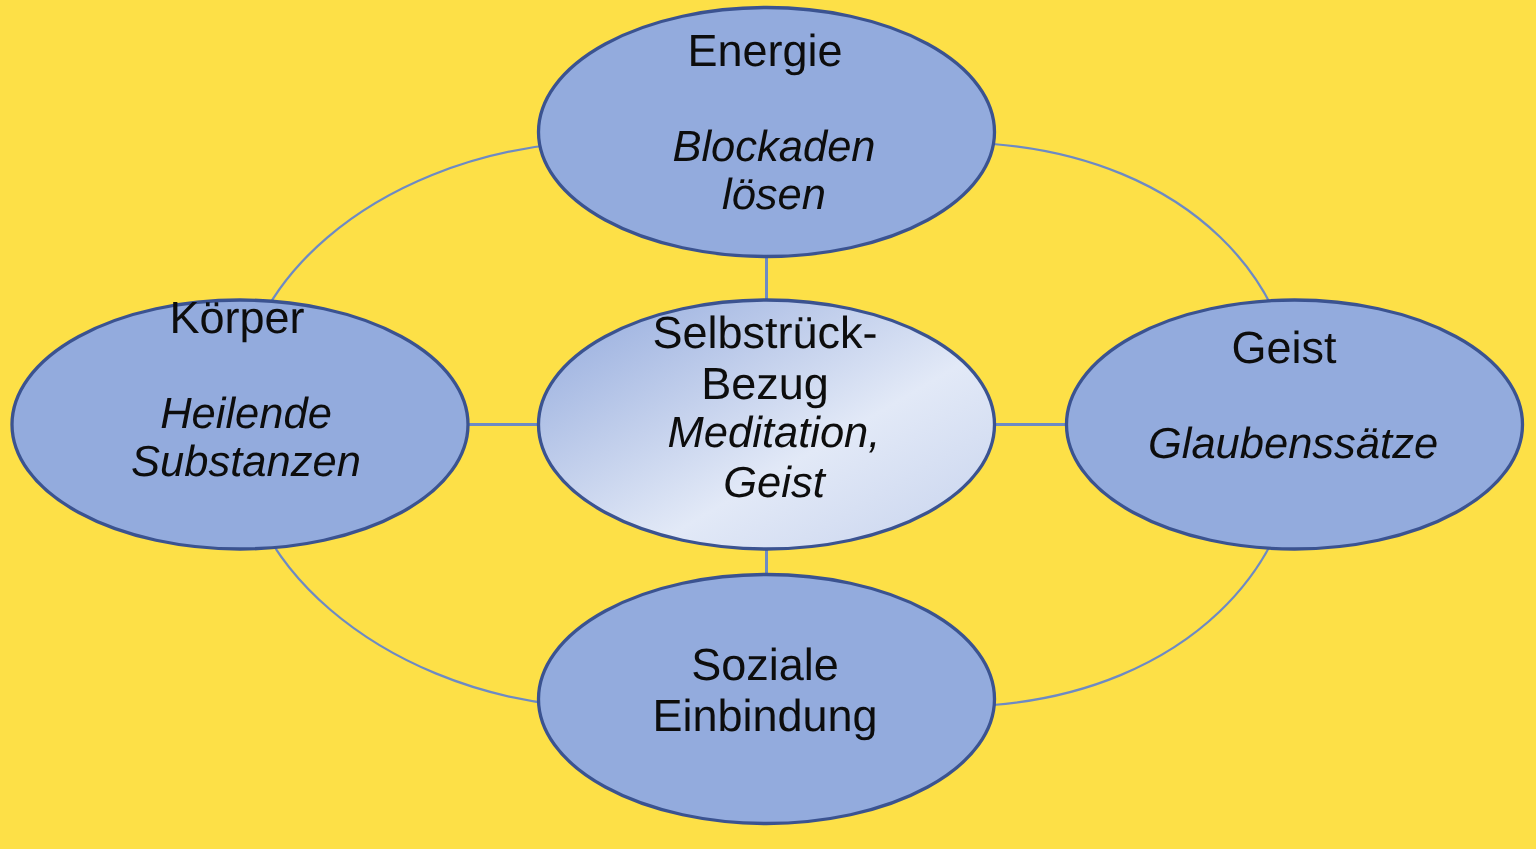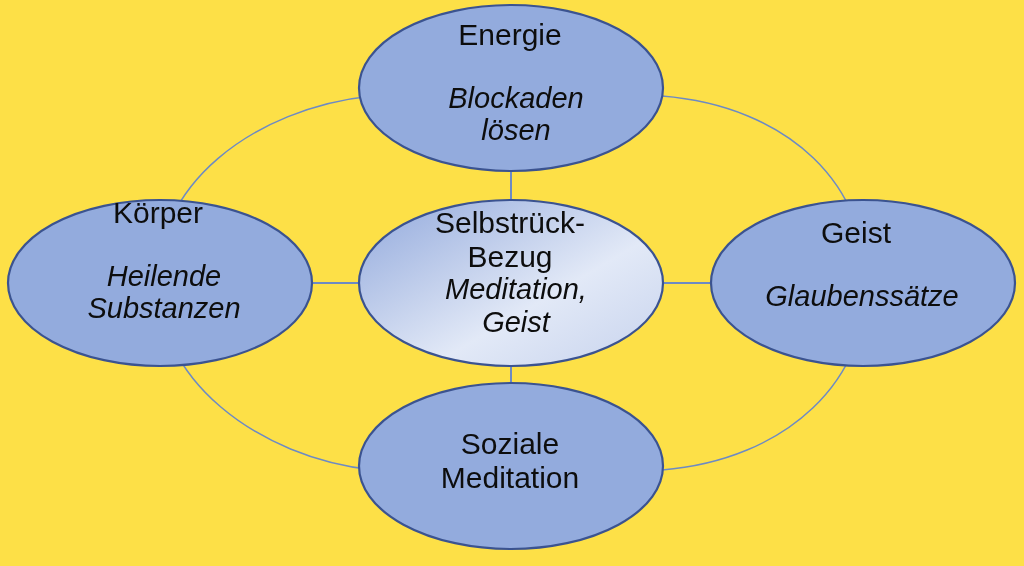--- a/index.html
+++ b/index.html
@@ -130,16 +130,16 @@
   </div>
 
   <div class="node-label" id="label-geist">
     <span class="node-title">Geist</span>
     <div class="gap-lg"></div>
     <span class="node-sub">Glaubenssätze</span>
   </div>
 
   <div class="node-label" id="label-soziale">
     <span class="node-title">Soziale</span>
-    <span class="node-title">Meditation</span>
+    <span class="node-title">Einbindung</span>
   </div>
 
 </div>
 
 </body></html>

